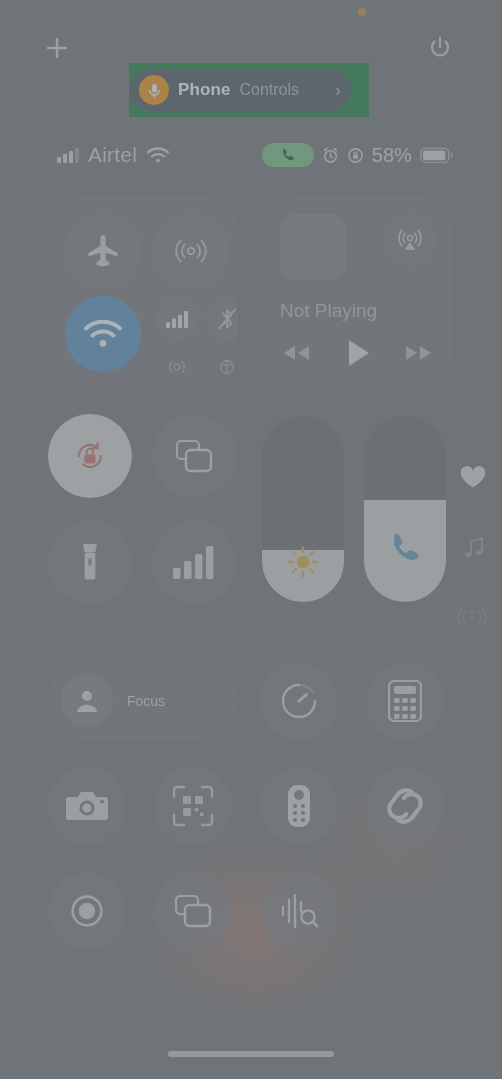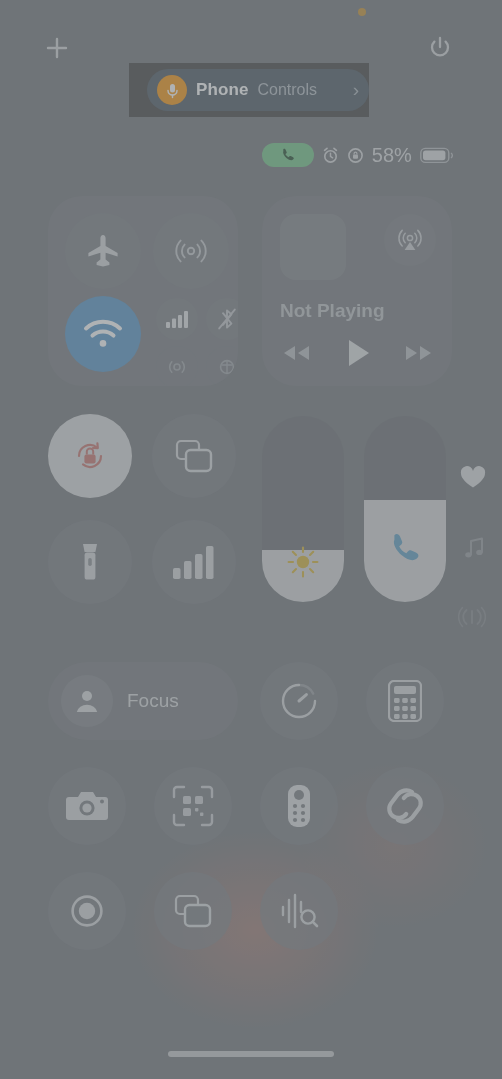--- a/index.html
+++ b/index.html
@@ -37,22 +37,22 @@
   #add-btn{
     position:absolute; left:42px; top:33px; width:30px; height:30px; z-index:20;
   }
   #power-btn{
     position:absolute; left:425px; top:32px; width:30px; height:30px; z-index:20;
   }
 
   
   #di-wrap{
     position:absolute; left:129px; top:63px; width:240px; height:54px;
-    background:#404040; z-index:25;
-    display:flex; align-items:center; justify-content:flex-end;
+    background:#15803d; z-index:25;
+    display:flex; align-items:center; justify-content:flex-start;
   }
   #di-pill{
     width:222px; height:42px; border-radius:21px;
     background:#495762;
     display:flex; align-items:center; gap:9px; padding:0 10px;
   }
   #di-mic{
     width:30px; height:30px; border-radius:50%;
     background:#f5940f; flex:0 0 auto;
     display:flex; align-items:center; justify-content:center;
@@ -111,21 +111,21 @@
     position:absolute; left:18px; top:18px; width:66px; height:66px;
     border-radius:16px; background:rgba(134,138,143,0.75);
   }
   #btn-airplay{
     position:absolute; left:122px; top:18px; width:52px; height:52px;
     border-radius:50%; background:rgba(128,132,137,0.55);
     display:flex; align-items:center; justify-content:center;
   }
   #np-label{
     position:absolute; left:18px; top:104px;
-    color:#bcc0c4; font-size:19px;font-weight:bold;
+    color:#bcc0c4; font-size:19px;
   }
   #transport{
     position:absolute; left:18px; top:137px; width:156px; height:40px;
     display:flex; align-items:center; justify-content:space-between;
   }
 
   
   .slider{
     position:absolute; width:82px; height:186px; border-radius:41px;
     background:#6a6e73; overflow:hidden;
@@ -146,21 +146,21 @@
   #focus-pill{
     position:absolute; left:48px; top:0; width:190px; height:78px;
     border-radius:39px; background:rgba(124,128,133,0.62);
     display:flex; align-items:center; padding-left:13px; gap:14px;
   }
   #focus-ic{
     width:52px; height:52px; border-radius:50%;
     background:rgba(136,140,145,0.7);
     display:flex; align-items:center; justify-content:center;
   }
-  #focus-label{ color:#d7dadc; font-size:19px; }
+  #focus-label{ color:#d7dadc; font-size:14px; }
 
   
   #home-ind{
     position:absolute; left:50%; transform:translateX(-50%);
     bottom:22px; width:166px; height:6px; border-radius:3px;
     background:#c5c8ca; z-index:30;
   }
 
   svg{ display:block; }
 </style>
@@ -196,20 +196,38 @@
           <path d="M7.5 13.2 V15.4" stroke="#fff" stroke-width="1.5" stroke-linecap="round"></path>
         </svg>
       </span>
       <span id="di-app">Phone</span>
       <span id="di-sub">Controls</span>
       <span id="di-chev">›</span>
     </div>
   </div>
 
   <div id="statusbar">
+    <div id="sb-left">
+      <span>
+        <svg width="22" height="16" viewBox="0 0 22 16">
+          <rect x="0" y="10" width="4" height="6" rx="1" fill="#d5d8da"></rect>
+          <rect x="6" y="7" width="4" height="9" rx="1" fill="#d5d8da"></rect>
+          <rect x="12" y="4" width="4" height="12" rx="1" fill="#d5d8da"></rect>
+          <rect x="18" y="1" width="4" height="15" rx="1" fill="#9ba0a5"></rect>
+        </svg>
+      </span>
+      <span id="carrier">Airtel</span>
+      <span>
+        <svg width="24" height="18" viewBox="0 0 24 18">
+          <path d="M2 6.3 a15 15 0 0 1 20 0" stroke="#d5d8da" stroke-width="2.4" fill="none" stroke-linecap="round"></path>
+          <path d="M6 10.3 a9.4 9.4 0 0 1 12 0" stroke="#d5d8da" stroke-width="2.4" fill="none" stroke-linecap="round"></path>
+          <circle cx="12" cy="14.6" r="1.9" fill="#d5d8da"></circle>
+        </svg>
+      </span>
+    </div>
     <div id="sb-right">
       <span id="call-pill">
         <svg width="16" height="16" viewBox="0 0 16 16">
           <path d="M3.3 2.3 c1 -1 2 -0.3 2.4 0.6 l0.9 2 c0.3 0.7 0 1.2 -0.5 1.6 l-0.7 0.6 c0.6 1.4 1.7 2.5 3.1 3.1 l0.6 -0.7 c0.4 -0.5 0.9 -0.8 1.6 -0.5 l2 0.9 c0.9 0.4 1.6 1.4 0.6 2.4 -1.6 1.6 -4 1 -6.6 -1.1 -2.6 -2.1 -4.2 -5.2 -3.4 -6.9 z" fill="#1f4a2c"></path>
         </svg>
       </span>
       <span>
         <svg width="17" height="17" viewBox="0 0 17 17">
           <circle cx="8.5" cy="9.4" r="5.7" stroke="#d5d8da" stroke-width="1.6" fill="none"></circle>
           <path d="M8.5 6.3 V9.4 L10.6 10.8" stroke="#d5d8da" stroke-width="1.5" fill="none" stroke-linecap="round"></path>

